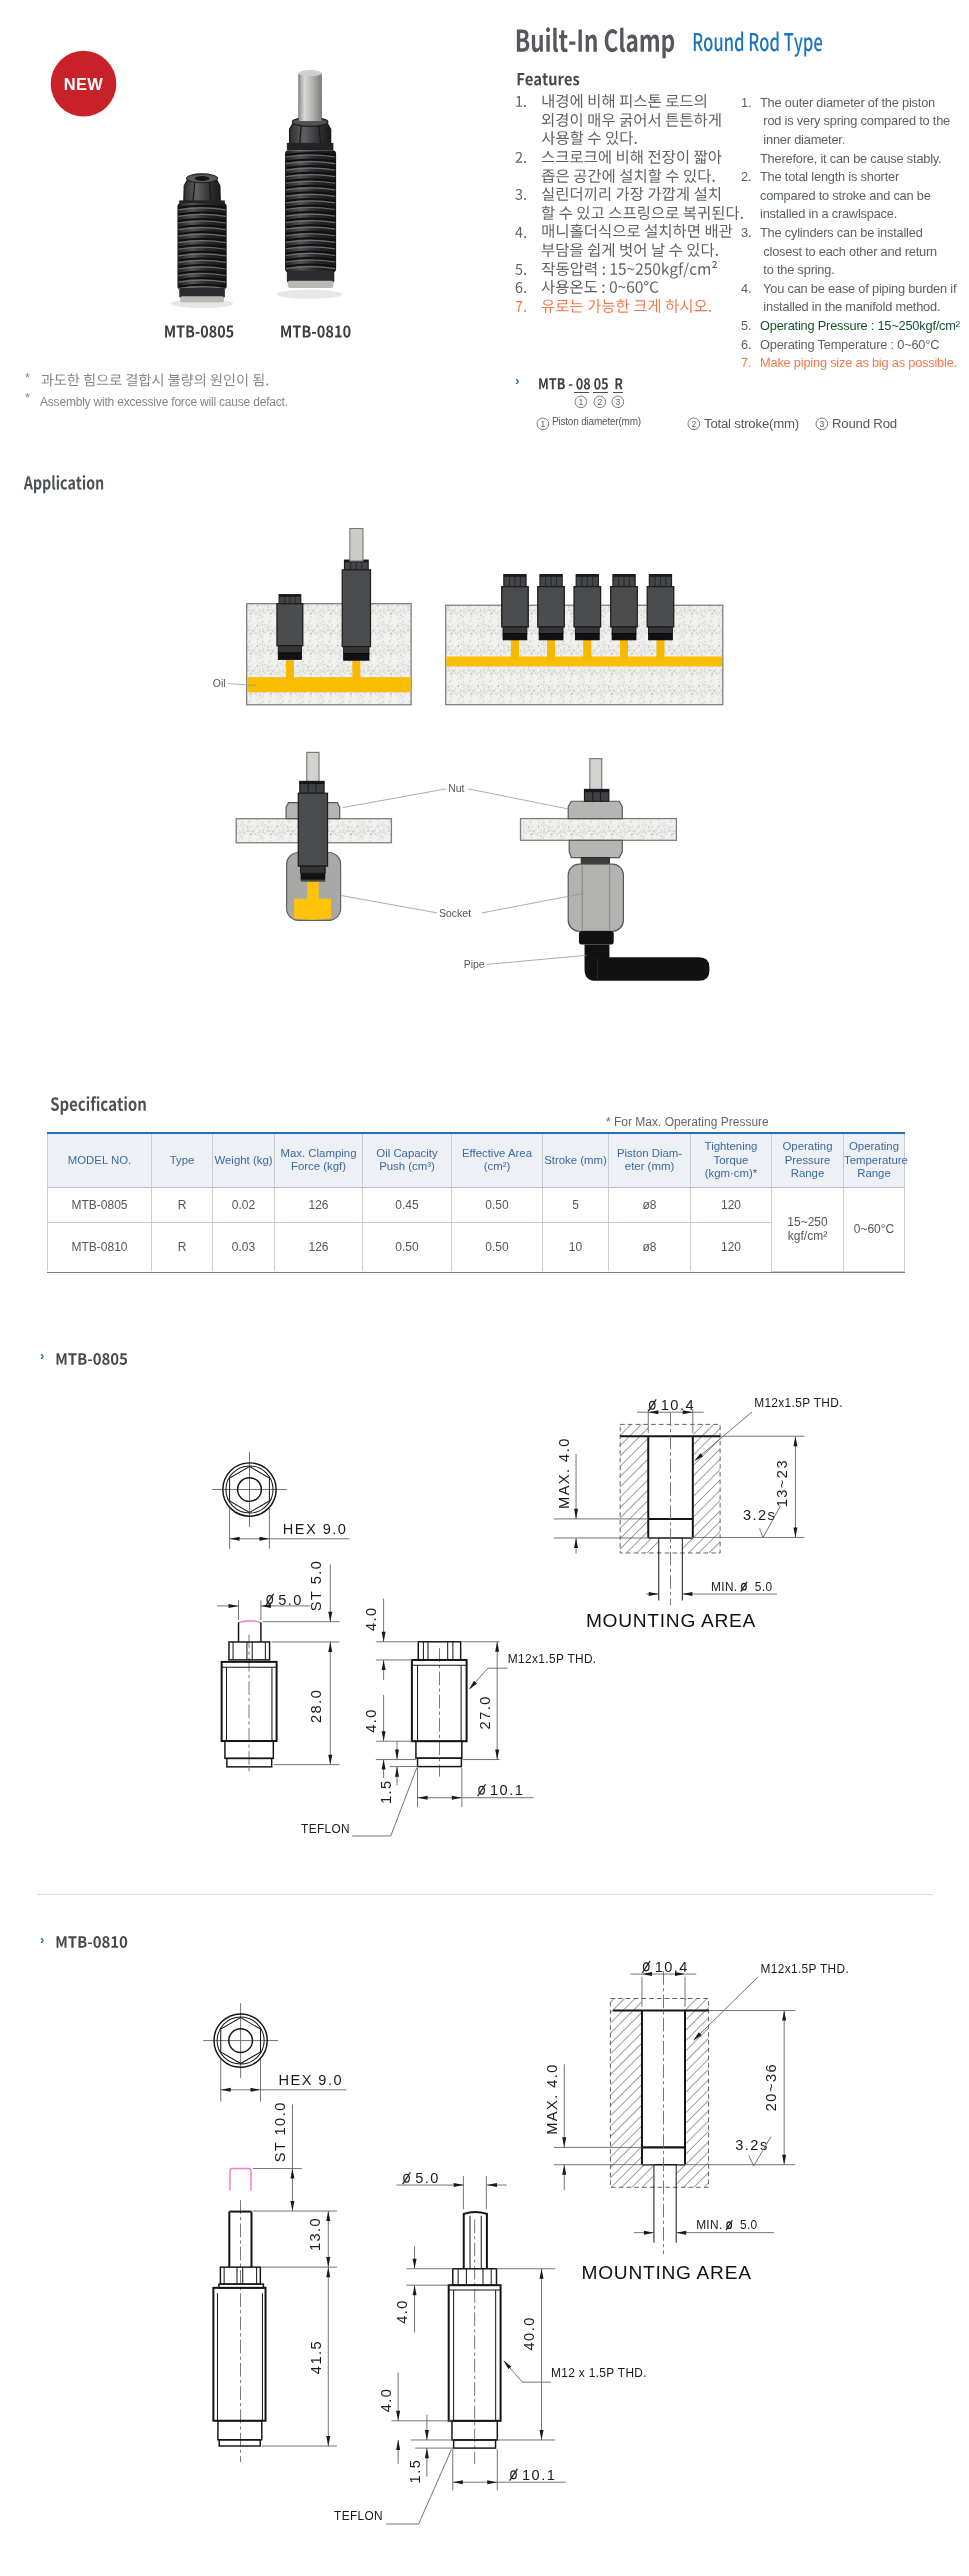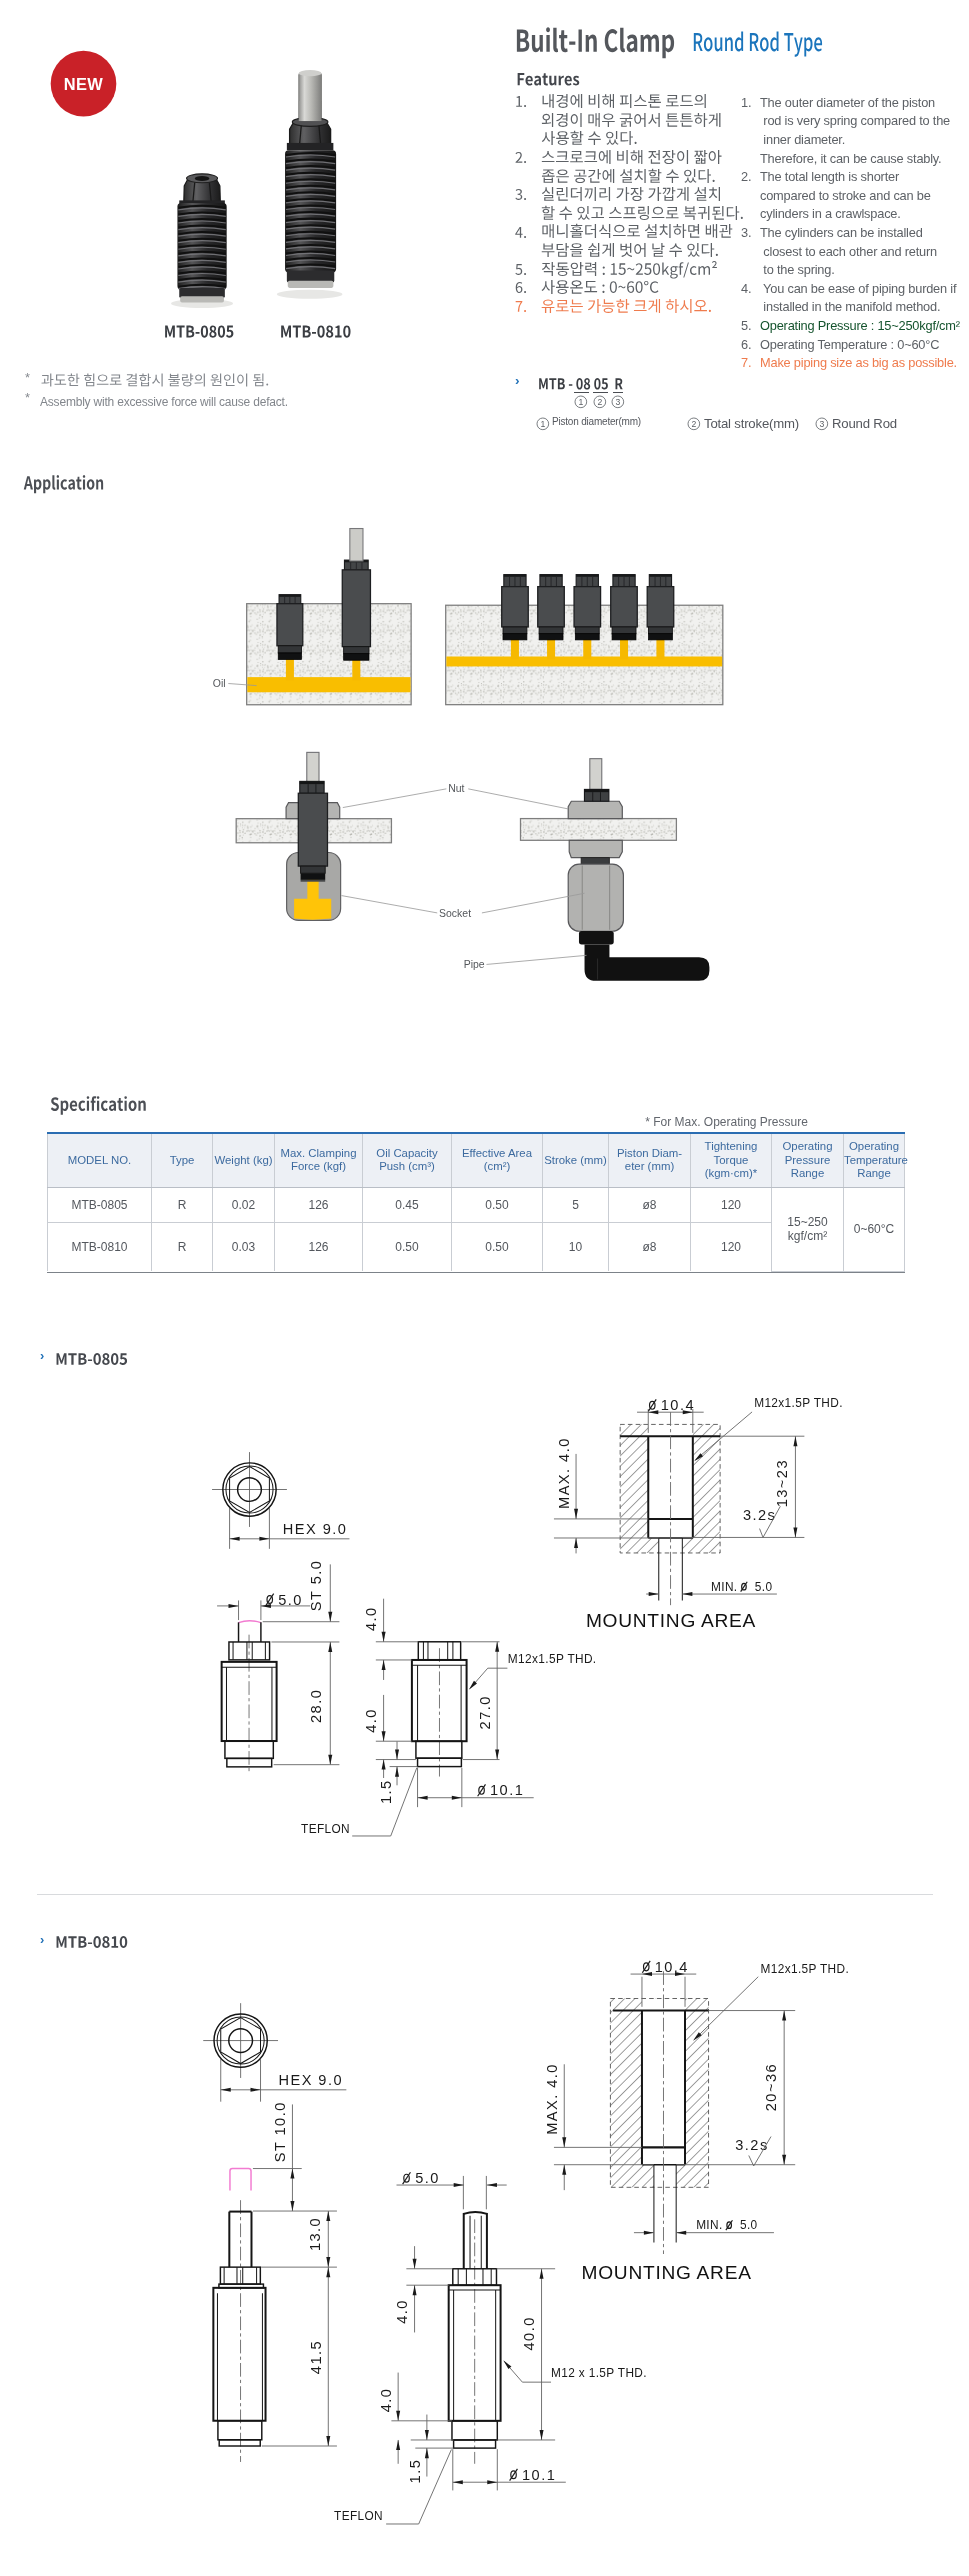--- a/index.html
+++ b/index.html
@@ -211,21 +211,21 @@
       <path transform="scale(1.0000 1)" d="M4.4 -4.5H5.9V1.3H4.4ZM9.7 -4.5H11.1V1.3H9.7ZM0.8 -5.3H14.8V-4.1H0.8ZM7.8 -13.4Q9.4 -13.4 10.6 -13Q11.8 -12.6 12.5 -11.9Q13.2 -11.1 13.2 -10.1Q13.2 -9.1 12.5 -8.3Q11.8 -7.6 10.6 -7.2Q9.4 -6.7 7.8 -6.7Q6.2 -6.7 5 -7.2Q3.7 -7.6 3.1 -8.3Q2.4 -9.1 2.4 -10.1Q2.4 -11.1 3.1 -11.9Q3.7 -12.6 5 -13Q6.2 -13.4 7.8 -13.4ZM7.8 -12.3Q6.6 -12.3 5.7 -12Q4.8 -11.8 4.3 -11.3Q3.8 -10.8 3.8 -10.1Q3.8 -9.4 4.3 -8.9Q4.8 -8.4 5.7 -8.2Q6.6 -7.9 7.8 -7.9Q9 -7.9 9.8 -8.2Q10.7 -8.4 11.2 -8.9Q11.7 -9.4 11.7 -10.1Q11.7 -10.8 11.2 -11.3Q10.7 -11.8 9.8 -12Q9 -12.3 7.8 -12.3Z M16.5 -1.7H30.4V-0.6H16.5ZM22.7 -5H24.1V-1.3H22.7ZM18.2 -12.9H28.7V-8.3H19.6V-5.2H18.2V-9.4H27.3V-11.8H18.2ZM18.2 -5.8H29.1V-4.6H18.2Z M34 -9.4H44.4V-8.3H34ZM32.1 -6.2H46.1V-5.1H32.1ZM34 -13.5H35.4V-8.9H34ZM33.9 -0.2H44.5V0.9H33.9ZM33.9 -3.5H35.3V0.1H33.9Z M62 -14.1H63.4V1.3H62ZM63 -7.8H65.8V-6.6H63ZM58 -12.4H59.4Q59.4 -10.2 58.7 -8.2Q58 -6.2 56.5 -4.5Q54.9 -2.8 52.4 -1.6L51.7 -2.7Q53.8 -3.8 55.2 -5.2Q56.6 -6.6 57.3 -8.4Q58 -10.2 58 -12.2ZM52.4 -12.4H58.8V-11.2H52.4Z M69.1 -9.8H79.5V-8.6H69.1ZM69.1 -13.7H70.5V-9.3H69.1ZM67.2 -6.8H81.1V-5.7H67.2ZM74.1 -4.3Q76.6 -4.3 78 -3.6Q79.4 -2.9 79.4 -1.5Q79.4 -0.2 78 0.5Q76.6 1.3 74.1 1.3Q71.7 1.3 70.3 0.5Q68.9 -0.2 68.9 -1.5Q68.9 -2.9 70.3 -3.6Q71.7 -4.3 74.1 -4.3ZM74.1 -3.2Q73 -3.2 72.1 -3Q71.2 -2.8 70.8 -2.4Q70.3 -2.1 70.3 -1.5Q70.3 -1 70.8 -0.6Q71.2 -0.2 72.1 -0Q73 0.1 74.1 0.1Q75.4 0.1 76.2 -0Q77.1 -0.2 77.5 -0.6Q78 -1 78 -1.5Q78 -2.1 77.5 -2.4Q77.1 -2.8 76.2 -3Q75.4 -3.2 74.1 -3.2Z M93.4 -14H94.8V-2.5H93.4ZM94.3 -9H97.1V-7.8H94.3ZM82.9 -12.2H92V-11H82.9ZM87.4 -10.2Q88.5 -10.2 89.4 -9.8Q90.2 -9.5 90.6 -8.8Q91.1 -8.2 91.1 -7.3Q91.1 -6.5 90.6 -5.8Q90.2 -5.2 89.4 -4.8Q88.5 -4.5 87.4 -4.5Q86.3 -4.5 85.5 -4.8Q84.7 -5.2 84.2 -5.8Q83.7 -6.5 83.7 -7.3Q83.7 -8.2 84.2 -8.8Q84.7 -9.5 85.5 -9.8Q86.3 -10.2 87.4 -10.2ZM87.4 -9.1Q86.4 -9.1 85.7 -8.6Q85.1 -8.1 85.1 -7.3Q85.1 -6.5 85.7 -6Q86.4 -5.6 87.4 -5.6Q88.5 -5.6 89.1 -6Q89.8 -6.5 89.8 -7.3Q89.8 -8.1 89.1 -8.6Q88.5 -9.1 87.4 -9.1ZM86.7 -14H88.1V-11.6H86.7ZM85.2 -0.2H95.5V1H85.2ZM85.2 -3.4H86.6V0.3H85.2Z M104 -12.5H113.7V-11.3H104ZM102.3 -2H116.2V-0.8H102.3ZM113.1 -12.5H114.5V-10.6Q114.5 -9.5 114.5 -8.4Q114.4 -7.2 114.3 -6Q114.2 -4.7 113.8 -3.1L112.4 -3.2Q112.8 -4.7 112.9 -6Q113.1 -7.2 113.1 -8.4Q113.1 -9.5 113.1 -10.6ZM113.5 -8.2V-7.2L103.8 -6.7L103.6 -7.8Z M129.7 -14.1H131V1.3H129.7ZM123 -7.8H126.9V-6.6H123ZM126.5 -13.7H127.8V0.5H126.5ZM123.2 -12.1H124.5Q124.5 -10.1 124 -8.3Q123.4 -6.4 122.1 -4.8Q120.8 -3.2 118.8 -2L117.9 -3Q119.8 -4.1 120.9 -5.5Q122.1 -6.8 122.6 -8.4Q123.2 -10.1 123.2 -11.9ZM118.6 -12.1H123.7V-11H118.6Z M147.8 -14.1H149.2V1.3H147.8ZM148.9 -7.7H151.7V-6.6H148.9ZM137.3 -11.6H146.4V-10.4H137.3ZM141.9 -9.2Q143 -9.2 143.8 -8.7Q144.7 -8.3 145.2 -7.5Q145.6 -6.7 145.6 -5.6Q145.6 -4.6 145.2 -3.8Q144.7 -3 143.8 -2.6Q143 -2.1 141.9 -2.1Q140.8 -2.1 140 -2.6Q139.1 -3 138.7 -3.8Q138.2 -4.6 138.2 -5.6Q138.2 -6.7 138.7 -7.5Q139.1 -8.3 140 -8.7Q140.8 -9.2 141.9 -9.2ZM141.9 -8Q141.2 -8 140.7 -7.7Q140.1 -7.4 139.8 -6.9Q139.5 -6.3 139.5 -5.6Q139.5 -5 139.8 -4.4Q140.1 -3.9 140.7 -3.6Q141.2 -3.3 141.9 -3.3Q142.6 -3.3 143.1 -3.6Q143.7 -3.9 144 -4.4Q144.3 -5 144.3 -5.6Q144.3 -6.3 144 -6.9Q143.7 -7.4 143.1 -7.7Q142.6 -8 141.9 -8ZM141.2 -13.9H142.6V-11.1H141.2Z M157.1 -12.7H158.3V-10Q158.3 -8.6 157.9 -7.4Q157.6 -6.2 157 -5.1Q156.4 -4 155.6 -3.2Q154.8 -2.3 153.8 -1.9L152.9 -3Q153.8 -3.4 154.6 -4.2Q155.3 -4.9 155.9 -5.8Q156.4 -6.8 156.8 -7.8Q157.1 -8.9 157.1 -10ZM157.3 -12.7H158.5V-10Q158.5 -8.9 158.8 -7.9Q159.1 -6.9 159.7 -6Q160.3 -5.1 161 -4.4Q161.7 -3.7 162.6 -3.3L161.7 -2.2Q160.8 -2.6 160 -3.4Q159.2 -4.2 158.6 -5.2Q158 -6.3 157.7 -7.5Q157.3 -8.7 157.3 -10ZM164.2 -14.1H165.6V1.3H164.2Z M174.9 -5.4H176.3V-1.5H174.9ZM175.6 -13Q177.2 -13 178.5 -12.6Q179.8 -12.1 180.5 -11.1Q181.2 -10.2 181.2 -9Q181.2 -7.8 180.5 -6.9Q179.8 -6 178.5 -5.5Q177.2 -5 175.6 -5Q174 -5 172.7 -5.5Q171.5 -6 170.7 -6.9Q170 -7.8 170 -9Q170 -10.2 170.7 -11.1Q171.5 -12.1 172.7 -12.6Q174 -13 175.6 -13ZM175.6 -11.9Q174.4 -11.9 173.4 -11.6Q172.5 -11.2 171.9 -10.5Q171.4 -9.9 171.4 -9Q171.4 -8.2 171.9 -7.5Q172.5 -6.8 173.4 -6.5Q174.4 -6.1 175.6 -6.1Q176.8 -6.1 177.8 -6.5Q178.7 -6.8 179.3 -7.5Q179.8 -8.2 179.8 -9Q179.8 -9.9 179.3 -10.5Q178.7 -11.2 177.8 -11.6Q176.8 -11.9 175.6 -11.9ZM168.7 -1.8H182.6V-0.6H168.7Z M185.8 0.2Q185.4 0.2 185 -0.1Q184.7 -0.4 184.7 -1Q184.7 -1.5 185 -1.8Q185.4 -2.2 185.8 -2.2Q186.3 -2.2 186.6 -1.8Q187 -1.5 187 -1Q187 -0.4 186.6 -0.1Q186.3 0.2 185.8 0.2Z" fill="#ef7b4d"></path>
     </svg>
     <div class="abs ft" style="left:741px;top:94px;color:#5d6166">1.</div>
     <div class="abs ft" style="left:760px;top:94px;color:#5d6166;white-space:pre">The outer diameter of the piston</div>
     <div class="abs ft" style="left:760px;top:112px;color:#5d6166;white-space:pre"> rod is very spring compared to the</div>
     <div class="abs ft" style="left:760px;top:131px;color:#5d6166;white-space:pre"> inner diameter.</div>
     <div class="abs ft" style="left:760px;top:150px;color:#5d6166;white-space:pre">Therefore, it can be cause stably.</div>
     <div class="abs ft" style="left:741px;top:168px;color:#5d6166">2.</div>
     <div class="abs ft" style="left:760px;top:168px;color:#5d6166;white-space:pre">The total length is shorter</div>
     <div class="abs ft" style="left:760px;top:187px;color:#5d6166;white-space:pre">compared to stroke and can be</div>
-    <div class="abs ft" style="left:760px;top:205px;color:#5d6166;white-space:pre">cylinders in a crawlspace.</div>
+    <div class="abs ft" style="left:760px;top:205px;color:#5d6166;white-space:pre">installed in a crawlspace.</div>
     <div class="abs ft" style="left:741px;top:224px;color:#5d6166">3.</div>
     <div class="abs ft" style="left:760px;top:224px;color:#5d6166;white-space:pre">The cylinders can be installed</div>
     <div class="abs ft" style="left:760px;top:243px;color:#5d6166;white-space:pre"> closest to each other and return</div>
     <div class="abs ft" style="left:760px;top:261px;color:#5d6166;white-space:pre"> to the spring.</div>
     <div class="abs ft" style="left:741px;top:280px;color:#5d6166">4.</div>
     <div class="abs ft" style="left:760px;top:280px;color:#5d6166;white-space:pre"> You can be ease of piping burden if</div>
     <div class="abs ft" style="left:760px;top:298px;color:#5d6166;white-space:pre"> installed in the manifold method.</div>
     <div class="abs ft" style="left:741px;top:317px;color:#5d6166">5.</div>
     <div class="abs ft" style="left:760px;top:317px;color:#14532d;white-space:pre">Operating Pressure : 15~250kgf/cm²</div>
     <div class="abs ft" style="left:741px;top:336px;color:#5d6166">6.</div>
@@ -442,21 +442,21 @@
       <g font-size="11.5" fill="#55585c">
         <text x="233" y="752">Oil</text>
         <text x="491" y="868">Nut</text>
         <text x="481" y="1004.5">Socket</text>
         <text x="508" y="1060.5">Pipe</text>
       </g>
     </svg>
     <svg class="abs" style="left:48px;top:1090px" width="101" height="28" viewBox="-2 -23.0 111.0 31.0">
       <path transform="scale(0.8274 1)" d="M6.2 0.3Q4.8 0.3 3.3 -0.3Q1.9 -0.8 0.8 -1.9L2.5 -3.9Q3.3 -3.2 4.3 -2.7Q5.3 -2.3 6.3 -2.3Q7.5 -2.3 8.1 -2.7Q8.7 -3.2 8.7 -4Q8.7 -4.5 8.4 -4.9Q8.1 -5.2 7.6 -5.5Q7.1 -5.7 6.4 -6L4.5 -6.8Q3.7 -7.1 3 -7.7Q2.3 -8.2 1.9 -8.9Q1.4 -9.7 1.4 -10.8Q1.4 -12 2.1 -13Q2.8 -13.9 3.9 -14.5Q5.1 -15.1 6.6 -15.1Q7.9 -15.1 9.1 -14.6Q10.3 -14.1 11.2 -13.2L9.7 -11.3Q9 -11.9 8.3 -12.2Q7.5 -12.5 6.6 -12.5Q5.6 -12.5 5 -12.1Q4.5 -11.7 4.5 -11Q4.5 -10.5 4.8 -10.1Q5.1 -9.8 5.6 -9.5Q6.1 -9.3 6.8 -9L8.7 -8.2Q9.6 -7.9 10.3 -7.3Q10.9 -6.8 11.3 -6Q11.7 -5.3 11.7 -4.2Q11.7 -3 11 -2Q10.4 -1 9.2 -0.3Q8 0.3 6.2 0.3Z M14.1 4.3V-11.2H16.5L16.7 -10H16.7Q17.4 -10.6 18.3 -11.1Q19.1 -11.5 20 -11.5Q21.4 -11.5 22.4 -10.8Q23.4 -10.1 23.9 -8.8Q24.4 -7.5 24.4 -5.8Q24.4 -3.9 23.8 -2.5Q23.1 -1.1 22 -0.4Q20.9 0.3 19.7 0.3Q19 0.3 18.2 -0Q17.5 -0.4 16.9 -0.9L17 0.9V4.3ZM19 -2.1Q19.7 -2.1 20.2 -2.5Q20.8 -2.9 21.1 -3.7Q21.4 -4.5 21.4 -5.7Q21.4 -6.8 21.2 -7.5Q20.9 -8.3 20.5 -8.7Q20 -9.1 19.2 -9.1Q18.6 -9.1 18.1 -8.8Q17.6 -8.5 17 -7.9V-3Q17.5 -2.5 18.1 -2.3Q18.6 -2.1 19 -2.1Z M31.8 0.3Q30.3 0.3 29 -0.4Q27.7 -1.1 27 -2.4Q26.2 -3.8 26.2 -5.6Q26.2 -7 26.7 -8Q27.1 -9.1 27.9 -9.9Q28.6 -10.7 29.5 -11.1Q30.5 -11.5 31.5 -11.5Q33 -11.5 34 -10.8Q35.1 -10.1 35.6 -8.9Q36.1 -7.7 36.1 -6.1Q36.1 -5.7 36.1 -5.4Q36.1 -5 36 -4.8H29.1Q29.2 -3.9 29.6 -3.2Q30.1 -2.6 30.7 -2.3Q31.4 -2 32.2 -2Q32.9 -2 33.5 -2.2Q34.1 -2.4 34.7 -2.8L35.7 -1Q34.9 -0.4 33.9 -0.1Q32.9 0.3 31.8 0.3ZM29 -6.7H33.6Q33.6 -7.9 33.1 -8.5Q32.6 -9.2 31.5 -9.2Q30.9 -9.2 30.4 -8.9Q29.9 -8.7 29.5 -8.1Q29.2 -7.6 29 -6.7Z M43.3 0.3Q41.8 0.3 40.5 -0.4Q39.3 -1.1 38.6 -2.4Q37.9 -3.7 37.9 -5.6Q37.9 -7.5 38.7 -8.8Q39.4 -10.1 40.8 -10.8Q42.1 -11.5 43.6 -11.5Q44.6 -11.5 45.4 -11.1Q46.2 -10.8 46.8 -10.2L45.4 -8.4Q45 -8.7 44.6 -8.9Q44.2 -9.1 43.7 -9.1Q42.9 -9.1 42.2 -8.6Q41.6 -8.2 41.2 -7.4Q40.9 -6.7 40.9 -5.6Q40.9 -4.5 41.2 -3.8Q41.6 -3 42.2 -2.5Q42.8 -2.1 43.6 -2.1Q44.2 -2.1 44.8 -2.4Q45.4 -2.6 45.8 -3L47 -1.1Q46.2 -0.4 45.2 -0Q44.2 0.3 43.3 0.3Z M49.1 0V-11.2H52V0ZM50.6 -13Q49.8 -13 49.3 -13.5Q48.9 -13.9 48.9 -14.6Q48.9 -15.3 49.3 -15.8Q49.8 -16.2 50.6 -16.2Q51.3 -16.2 51.8 -15.8Q52.3 -15.3 52.3 -14.6Q52.3 -13.9 51.8 -13.5Q51.3 -13 50.6 -13Z M55.7 0V-12.1Q55.7 -13.3 56.1 -14.2Q56.5 -15.1 57.3 -15.7Q58.2 -16.2 59.6 -16.2Q60.2 -16.2 60.8 -16.1Q61.3 -16 61.7 -15.9L61.2 -13.7Q60.6 -13.9 60 -13.9Q59.3 -13.9 59 -13.5Q58.6 -13.1 58.6 -12.2V0ZM54.2 -8.9V-11.1L55.8 -11.2H60.7V-8.9Z M62.6 0V-11.2H65.6V0ZM64.1 -13Q63.3 -13 62.9 -13.5Q62.4 -13.9 62.4 -14.6Q62.4 -15.3 62.9 -15.8Q63.3 -16.2 64.1 -16.2Q64.8 -16.2 65.3 -15.8Q65.8 -15.3 65.8 -14.6Q65.8 -13.9 65.3 -13.5Q64.8 -13 64.1 -13Z M73.5 0.3Q71.9 0.3 70.7 -0.4Q69.4 -1.1 68.7 -2.4Q68 -3.7 68 -5.6Q68 -7.5 68.8 -8.8Q69.6 -10.1 70.9 -10.8Q72.2 -11.5 73.7 -11.5Q74.8 -11.5 75.6 -11.1Q76.4 -10.8 77 -10.2L75.6 -8.4Q75.2 -8.7 74.8 -8.9Q74.3 -9.1 73.9 -9.1Q73 -9.1 72.4 -8.6Q71.7 -8.2 71.4 -7.4Q71 -6.7 71 -5.6Q71 -4.5 71.4 -3.8Q71.7 -3 72.4 -2.5Q73 -2.1 73.8 -2.1Q74.4 -2.1 74.9 -2.4Q75.5 -2.6 76 -3L77.1 -1.1Q76.3 -0.4 75.4 -0Q74.4 0.3 73.5 0.3Z M82 0.3Q81 0.3 80.3 -0.2Q79.5 -0.6 79.1 -1.3Q78.7 -2.1 78.7 -3.1Q78.7 -4.8 80.2 -5.8Q81.8 -6.8 85.1 -7.2Q85.1 -7.7 84.9 -8.2Q84.7 -8.6 84.3 -8.9Q83.9 -9.1 83.2 -9.1Q82.4 -9.1 81.7 -8.8Q80.9 -8.5 80.1 -8L79.1 -10Q79.8 -10.4 80.5 -10.7Q81.2 -11.1 82.1 -11.3Q82.9 -11.5 83.8 -11.5Q85.2 -11.5 86.1 -10.9Q87.1 -10.4 87.6 -9.3Q88.1 -8.2 88.1 -6.5V0H85.7L85.5 -1.2H85.4Q84.6 -0.6 83.8 -0.1Q83 0.3 82 0.3ZM83 -2Q83.6 -2 84.1 -2.3Q84.6 -2.6 85.1 -3.1V-5.4Q83.8 -5.2 83 -4.9Q82.2 -4.6 81.8 -4.2Q81.5 -3.8 81.5 -3.3Q81.5 -2.6 81.9 -2.3Q82.3 -2 83 -2Z M95.2 0.3Q93.8 0.3 93 -0.3Q92.2 -0.8 91.8 -1.7Q91.5 -2.7 91.5 -3.9V-8.9H89.9V-11.1L91.6 -11.2L92 -14.2H94.4V-11.2H97.2V-8.9H94.4V-3.9Q94.4 -3 94.8 -2.5Q95.2 -2 95.9 -2Q96.2 -2 96.5 -2.1Q96.8 -2.2 97 -2.3L97.5 -0.1Q97.1 0 96.5 0.1Q95.9 0.3 95.2 0.3Z M99.5 0V-11.2H102.4V0ZM101 -13Q100.2 -13 99.7 -13.5Q99.3 -13.9 99.3 -14.6Q99.3 -15.3 99.7 -15.8Q100.2 -16.2 101 -16.2Q101.7 -16.2 102.2 -15.8Q102.7 -15.3 102.7 -14.6Q102.7 -13.9 102.2 -13.5Q101.7 -13 101 -13Z M110.2 0.3Q108.8 0.3 107.6 -0.4Q106.4 -1.1 105.6 -2.4Q104.9 -3.7 104.9 -5.6Q104.9 -7.5 105.6 -8.8Q106.4 -10.1 107.6 -10.8Q108.8 -11.5 110.2 -11.5Q111.3 -11.5 112.3 -11.1Q113.2 -10.7 114 -9.9Q114.7 -9.2 115.2 -8.1Q115.6 -7 115.6 -5.6Q115.6 -3.7 114.9 -2.4Q114.1 -1.1 112.9 -0.4Q111.6 0.3 110.2 0.3ZM110.2 -2.1Q111 -2.1 111.5 -2.5Q112.1 -3 112.3 -3.8Q112.6 -4.5 112.6 -5.6Q112.6 -6.7 112.3 -7.4Q112.1 -8.2 111.5 -8.6Q111 -9.1 110.2 -9.1Q109.5 -9.1 109 -8.6Q108.4 -8.2 108.1 -7.4Q107.9 -6.7 107.9 -5.6Q107.9 -4.5 108.1 -3.8Q108.4 -3 109 -2.5Q109.5 -2.1 110.2 -2.1Z M118.1 0V-11.2H120.5L120.7 -9.7H120.8Q121.5 -10.4 122.4 -11Q123.3 -11.5 124.4 -11.5Q126.2 -11.5 127 -10.3Q127.9 -9.1 127.9 -7V0H124.9V-6.6Q124.9 -7.9 124.6 -8.4Q124.2 -9 123.3 -9Q122.7 -9 122.2 -8.6Q121.6 -8.3 121 -7.7V0Z" fill="#4c4f55"></path>
     </svg>
-    <div class="abs" style="left:606px;top:1115px;width:241px;text-align:center;font-size:12px;color:#63676e">* For Max. Operating Pressure</div>
+    <div class="abs" style="left:606px;top:1115px;width:241px;text-align:left;font-size:12px;color:#63676e">* For Max. Operating Pressure</div>
     <div class="abs" style="left:47px;top:1132px;border-top:2.3px solid #2a6db2;border-bottom:1.4px solid #7c8289">
       <table class="spec">
         <colgroup>
           <col style="width:104px">
           <col style="width:61px">
           <col style="width:62px">
           <col style="width:88px">
           <col style="width:89px">
           <col style="width:91px">
           <col style="width:66px">

